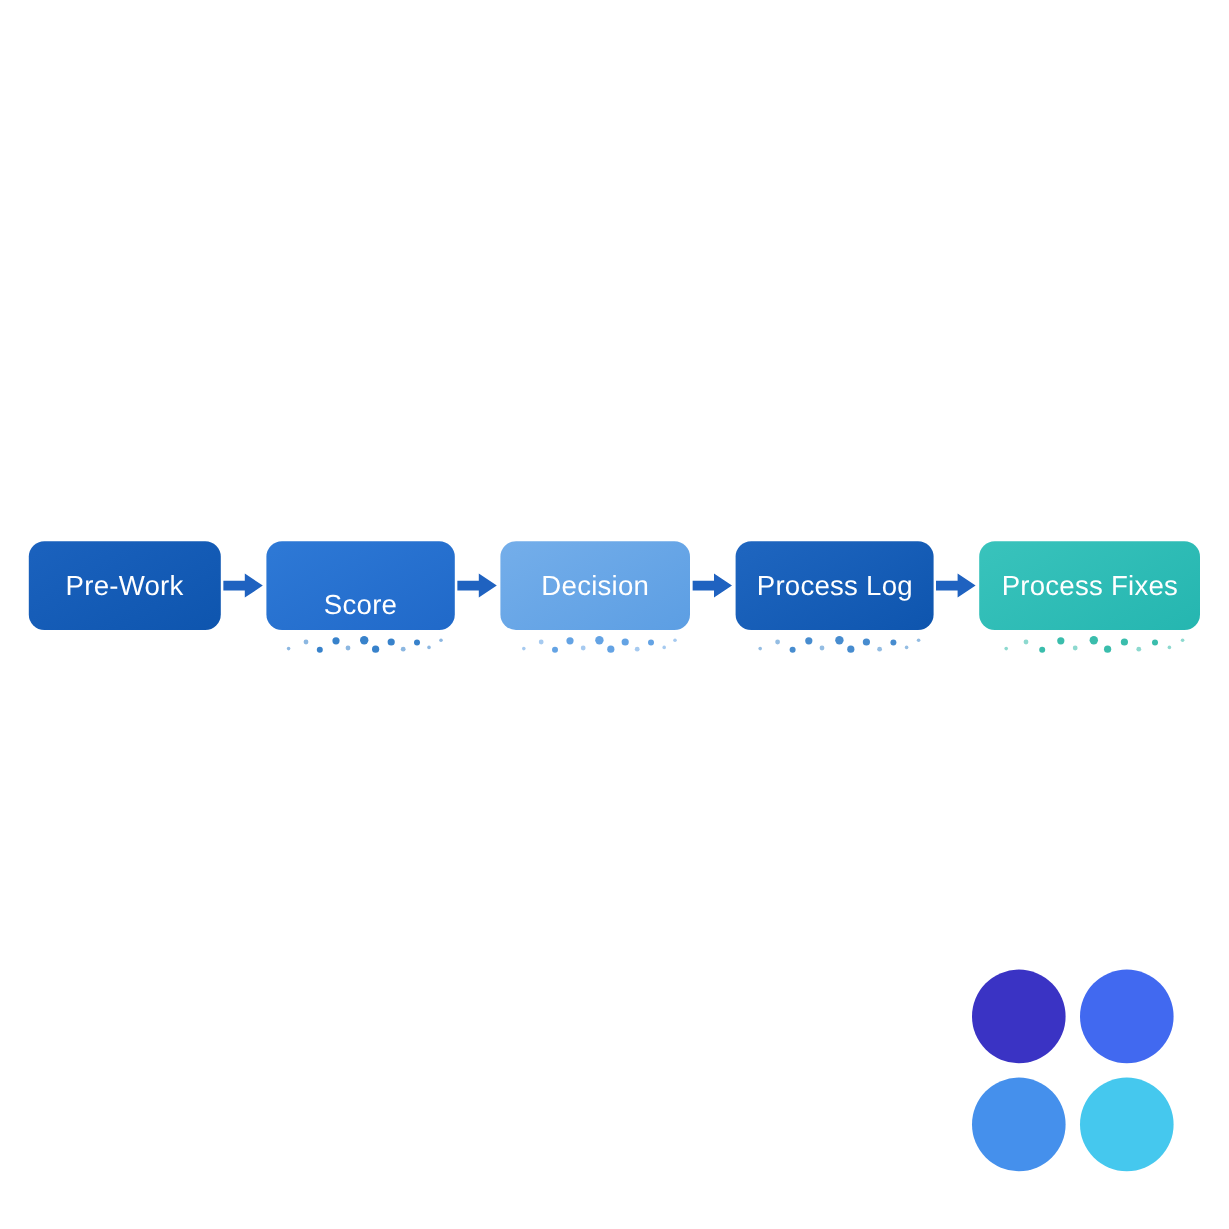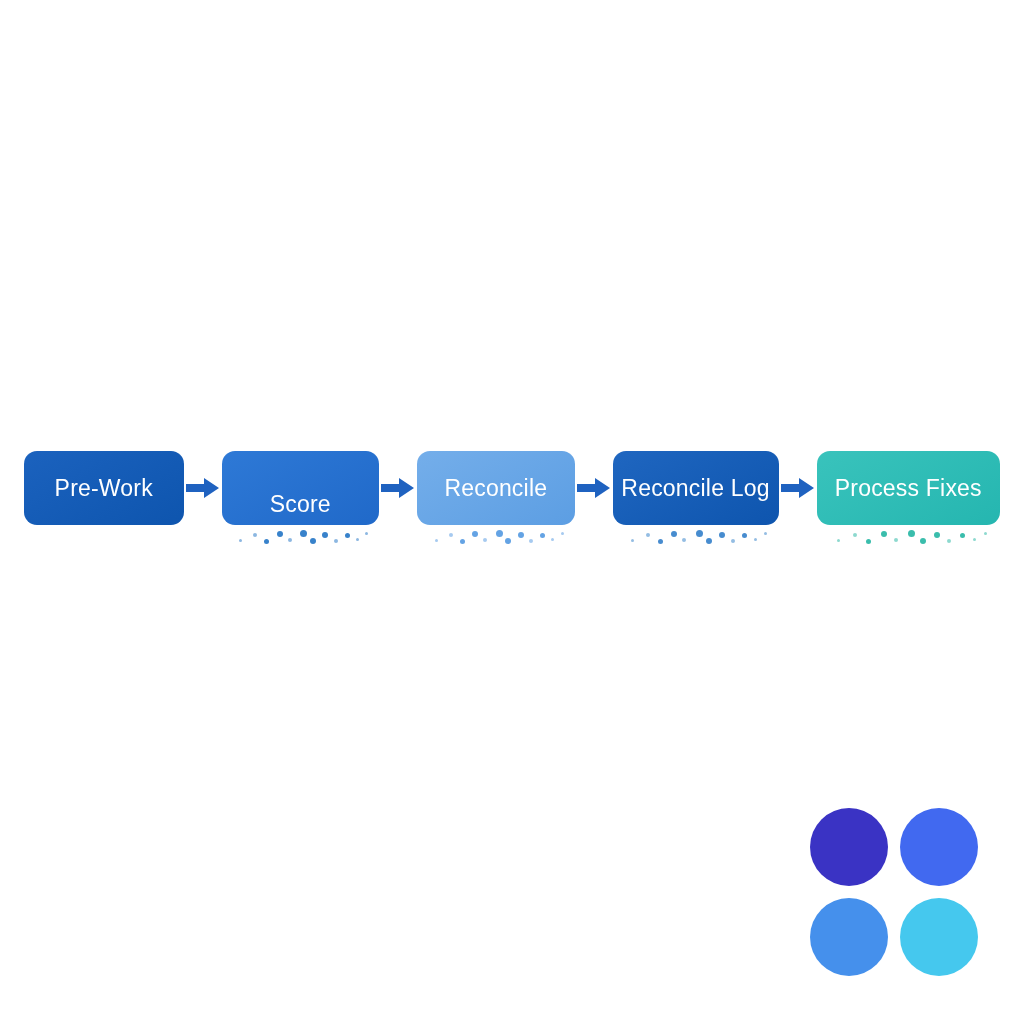--- a/index.html
+++ b/index.html
@@ -127,21 +127,21 @@
           <span class="dot" style="left: 90%; top: 9px; width: 3px; height: 3px; background: rgb(45, 123, 200); opacity: 0.55;"></span>
           <span class="dot" style="left: 97%; top: 3px; width: 3px; height: 3px; background: rgb(45, 123, 200); opacity: 0.55;"></span>
         </div>
       </div>
       <div class="arrow">
         <svg width="34" height="26" viewBox="0 0 34 26" aria-hidden="true">
           <path d="M0 9 H18 V3 L33 13 L18 23 V17 H0 Z" fill="#1F62C0"></path>
         </svg>
       </div>
       <div class="flow-step" style="width: 158px; background: linear-gradient(150deg, rgb(116, 174, 234) 0%, rgb(92, 158, 227) 100%);">
-        <span class="step-label" style="color: rgb(255, 255, 255);">Reconcile</span>
+        <span class="step-label" style="color: rgb(255, 255, 255);">Decision</span>
         <div class="dot-cluster" style="left: 6%; width: 88%; top: 78px;">
           <span class="dot" style="left: 6%; top: 10px; width: 3px; height: 3px; background: rgb(92, 158, 227); opacity: 0.55;"></span>
           <span class="dot" style="left: 16%; top: 4px; width: 4px; height: 4px; background: rgb(92, 158, 227); opacity: 0.55;"></span>
           <span class="dot" style="left: 24%; top: 10px; width: 5px; height: 5px; background: rgb(92, 158, 227); opacity: 0.95;"></span>
           <span class="dot" style="left: 33%; top: 2px; width: 6px; height: 6px; background: rgb(92, 158, 227); opacity: 0.95;"></span>
           <span class="dot" style="left: 41%; top: 9px; width: 4px; height: 4px; background: rgb(92, 158, 227); opacity: 0.55;"></span>
           <span class="dot" style="left: 50%; top: 1px; width: 7px; height: 7px; background: rgb(92, 158, 227); opacity: 0.95;"></span>
           <span class="dot" style="left: 57%; top: 9px; width: 6px; height: 6px; background: rgb(92, 158, 227); opacity: 0.95;"></span>
           <span class="dot" style="left: 66%; top: 3px; width: 6px; height: 6px; background: rgb(92, 158, 227); opacity: 0.95;"></span>
           <span class="dot" style="left: 74%; top: 10px; width: 4px; height: 4px; background: rgb(92, 158, 227); opacity: 0.55;"></span>
@@ -149,21 +149,21 @@
           <span class="dot" style="left: 90%; top: 9px; width: 3px; height: 3px; background: rgb(92, 158, 227); opacity: 0.55;"></span>
           <span class="dot" style="left: 97%; top: 3px; width: 3px; height: 3px; background: rgb(92, 158, 227); opacity: 0.55;"></span>
         </div>
       </div>
       <div class="arrow">
         <svg width="34" height="26" viewBox="0 0 34 26" aria-hidden="true">
           <path d="M0 9 H18 V3 L33 13 L18 23 V17 H0 Z" fill="#1F62C0"></path>
         </svg>
       </div>
       <div class="flow-step" style="width: 166px; background: linear-gradient(150deg, rgb(31, 102, 192) 0%, rgb(14, 85, 174) 100%);">
-        <span class="step-label" style="color: rgb(255, 255, 255);">Reconcile Log</span>
+        <span class="step-label" style="color: rgb(255, 255, 255);">Process Log</span>
         <div class="dot-cluster" style="left: 6%; width: 88%; top: 78px;">
           <span class="dot" style="left: 6%; top: 10px; width: 3px; height: 3px; background: rgb(61, 134, 204); opacity: 0.55;"></span>
           <span class="dot" style="left: 16%; top: 4px; width: 4px; height: 4px; background: rgb(61, 134, 204); opacity: 0.55;"></span>
           <span class="dot" style="left: 24%; top: 10px; width: 5px; height: 5px; background: rgb(61, 134, 204); opacity: 0.95;"></span>
           <span class="dot" style="left: 33%; top: 2px; width: 6px; height: 6px; background: rgb(61, 134, 204); opacity: 0.95;"></span>
           <span class="dot" style="left: 41%; top: 9px; width: 4px; height: 4px; background: rgb(61, 134, 204); opacity: 0.55;"></span>
           <span class="dot" style="left: 50%; top: 1px; width: 7px; height: 7px; background: rgb(61, 134, 204); opacity: 0.95;"></span>
           <span class="dot" style="left: 57%; top: 9px; width: 6px; height: 6px; background: rgb(61, 134, 204); opacity: 0.95;"></span>
           <span class="dot" style="left: 66%; top: 3px; width: 6px; height: 6px; background: rgb(61, 134, 204); opacity: 0.95;"></span>
           <span class="dot" style="left: 74%; top: 10px; width: 4px; height: 4px; background: rgb(61, 134, 204); opacity: 0.55;"></span>

